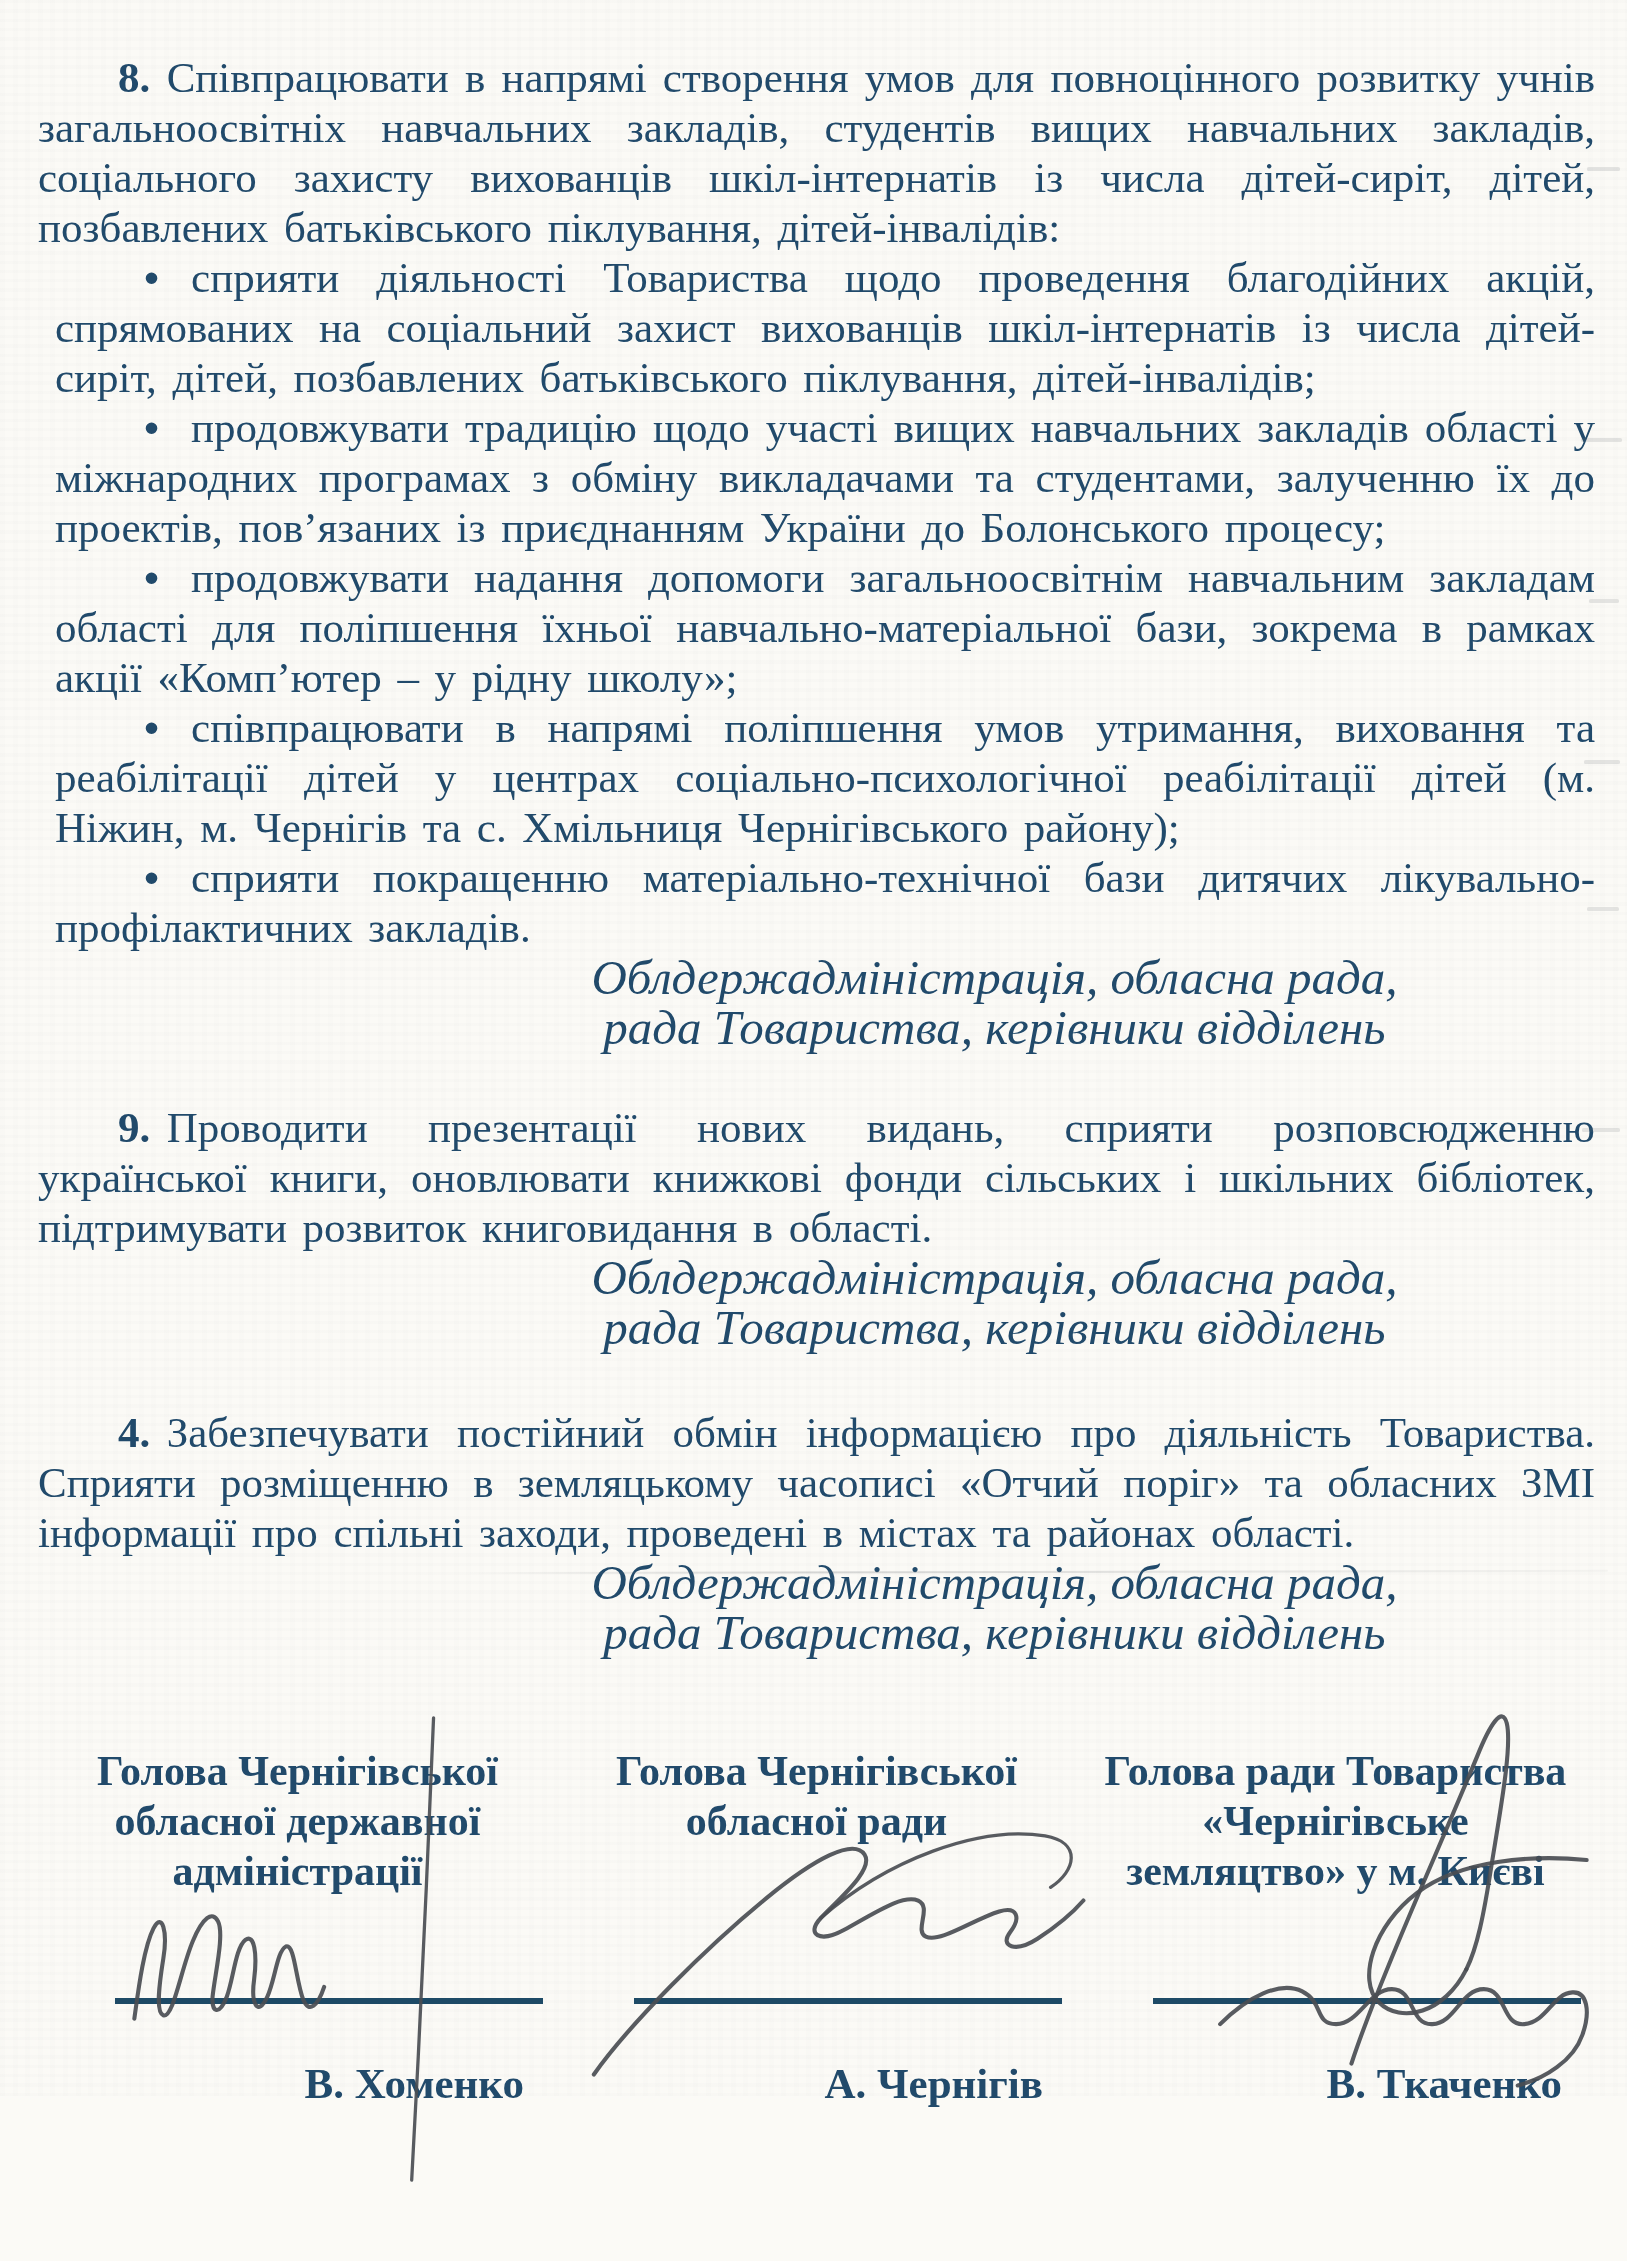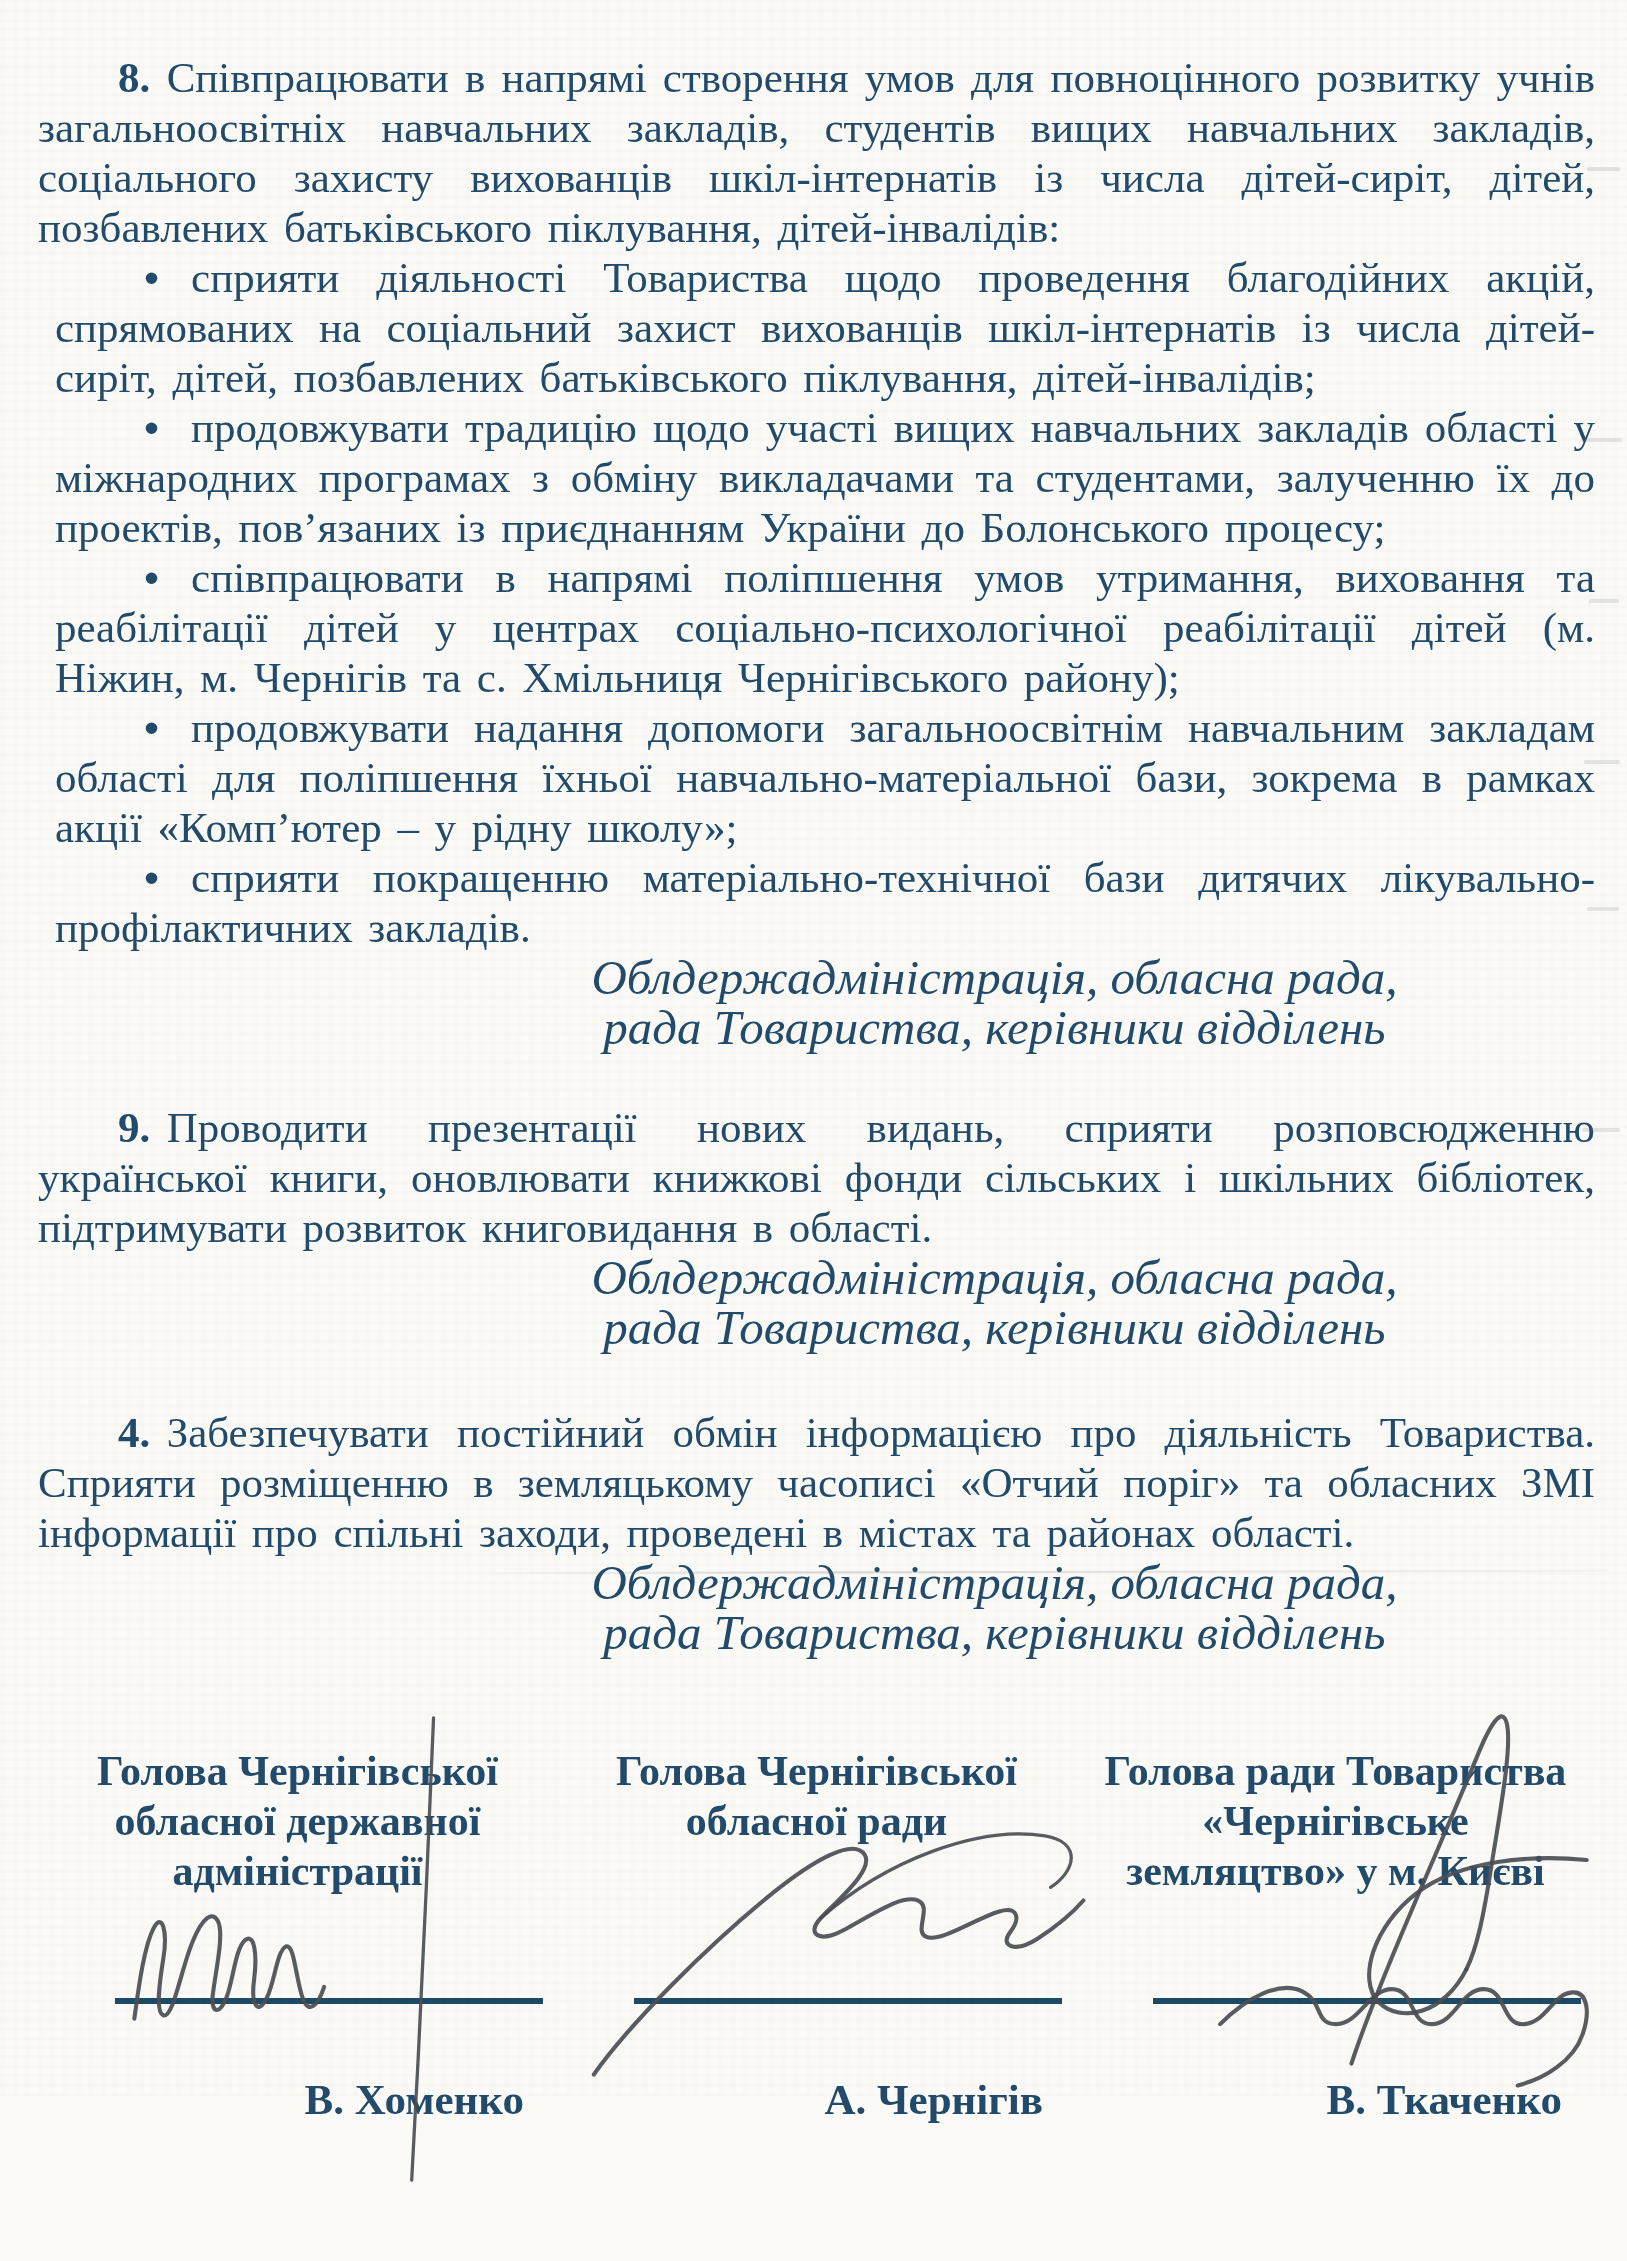--- a/index.html
+++ b/index.html
@@ -55,21 +55,21 @@
     border-top:6px solid #1d4a66;
     height:0;
     margin:101px 13.7px 0 77px;
   }
   .sig-name{
     font-weight:bold;
     font-size:43px;
     line-height:50px;
     text-align:right;
     padding-right:33px;
-    margin-top:71px;
+    margin-top:55px;
     white-space:nowrap;
   }
   .footer{
     display:flex;
     justify-content:space-between;
     font-weight:bold;
     font-size:43px;
     line-height:50px;
     margin-top:52px;
   }
@@ -109,23 +109,23 @@
 <body>
 
 <div class="page">
 
   <p class="bp num-p"><span class="pnum">8.</span><span class="ptext">Співпрацювати в напрямі створення умов для повноцінного розвитку учнів загальноосвітніх навчальних закладів, студентів вищих навчальних закладів, соціального захисту вихованців шкіл-інтернатів із числа дітей-сиріт, дітей, позбавлених батьківського піклування, дітей-інвалідів:</span></p>
 
   <p class="bp bullet-p"><span class="dot">•</span><span class="bgap"></span><span class="ptext">сприяти діяльності Товариства щодо проведення благодійних акцій, спрямованих на соціальний захист вихованців шкіл-інтернатів із числа дітей-сиріт, дітей, позбавлених батьківського піклування, дітей-інвалідів;</span></p>
 
   <p class="bp bullet-p"><span class="dot">•</span><span class="bgap"></span><span class="ptext">продовжувати традицію щодо участі вищих навчальних закладів області у міжнародних програмах з обміну викладачами та студентами, залученню їх до проектів, пов’язаних із приєднанням України до Болонського процесу;</span></p>
 
+  <p class="bp bullet-p"><span class="dot">•</span><span class="bgap"></span><span class="ptext">продовжувати надання допомоги загальноосвітнім навчальним закладам області для поліпшення їхньої навчально-матеріальної бази, зокрема в рамках акції «Комп’ютер – у рідну школу»;</span></p>
+
   <p class="bp bullet-p"><span class="dot">•</span><span class="bgap"></span><span class="ptext">співпрацювати в напрямі поліпшення умов утримання, виховання та реабілітації дітей у центрах соціально-психологічної реабілітації дітей (м. Ніжин, м. Чернігів та с. Хмільниця Чернігівського району);</span></p>
-
-  <p class="bp bullet-p"><span class="dot">•</span><span class="bgap"></span><span class="ptext">продовжувати надання допомоги загальноосвітнім навчальним закладам області для поліпшення їхньої навчально-матеріальної бази, зокрема в рамках акції «Комп’ютер – у рідну школу»;</span></p>
 
   <p class="bp bullet-p"><span class="dot">•</span><span class="bgap"></span><span class="ptext">сприяти покращенню матеріально-технічної бази дитячих лікувально-профілактичних закладів.</span></p>
 
   <div class="attribution">
     <div>Облдержадміністрація, обласна рада,</div>
     <div>рада Товариства, керівники відділень</div>
   </div>
 
   <div class="sp-a"></div>
 

